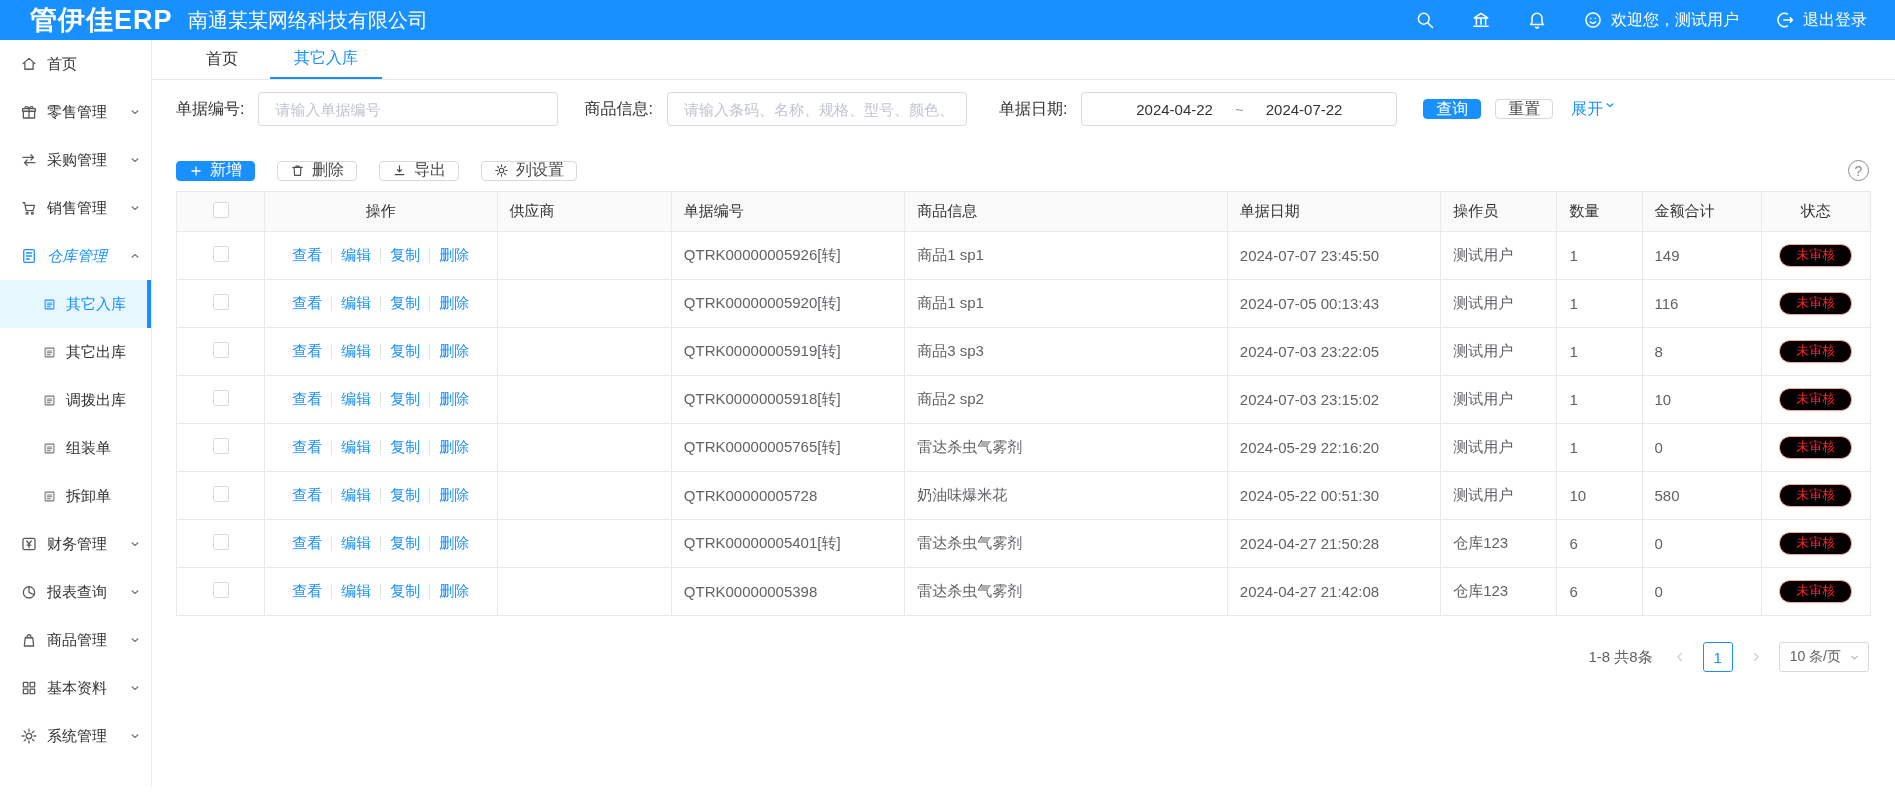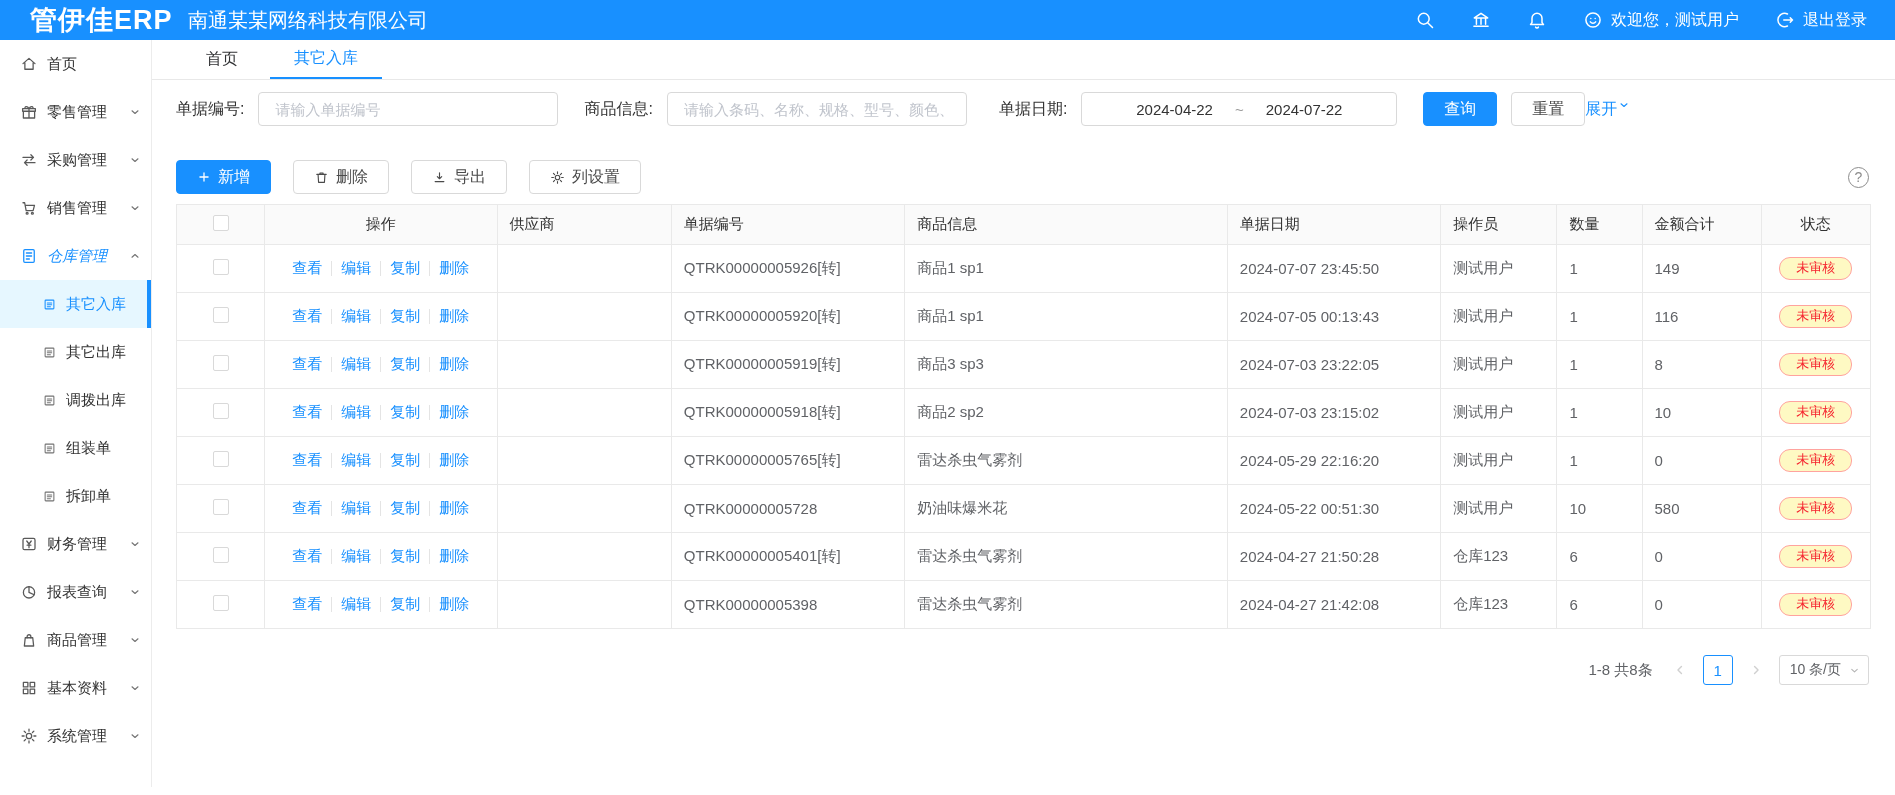--- a/index.html
+++ b/index.html
@@ -39,47 +39,47 @@
   
   .filters { display:flex; align-items:center; margin:12px 24px 0 24px; }
   .flabel { font-size:16px; color:#333; margin-right:14px; white-space:nowrap; }
   .inp { height:34px; border:1px solid #d9d9d9; border-radius:4px; padding:0 16px; font-size:15px; color:#333;
     font-family:"Liberation Sans","DejaVu Sans",sans-serif; outline:none; }
   .inp::placeholder { color:#c0c4cc; }
   .inp.w1 { width:300px; margin-right:26px; }
   .inp.w2 { width:300px; margin-right:32px; }
   .datebox { height:34px; width:316px; border:1px solid #d9d9d9; border-radius:4px; display:flex; align-items:center;
     justify-content:center; gap:22px; font-size:15px; color:#333; cursor:pointer; margin-right:26px; }
-  .btn { height:34px; border-radius:4px; border:1px solid #d9d9d9; background:#fff; color:#4a4a4a;
-    font-size:16px; padding:0 20px; cursor:pointer; display:inline-flex; align-items:center; gap:7px;
+  .btn { height:20px; border-radius:4px; border:1px solid #d9d9d9; background:#fff; color:#4a4a4a;
+    font-size:16px; padding:0 12px; cursor:pointer; display:inline-flex; align-items:center; gap:7px;
     font-family:"Liberation Sans","DejaVu Sans",sans-serif; }
   .btn.primary { background:#1890ff; border-color:#1890ff; color:#fff; }
   .btn + .btn { margin-left:14px; }
-  .expand { display:inline-flex; align-items:flex-start; gap:1px; color:#1890ff; font-size:16px; cursor:pointer; }
+  .expand { display:inline-flex; align-items:flex-start; gap:1px; color:#1890ff; font-size:16px; cursor:pointer; margin-left:18px; }
 
   
   .toolbar { display:flex; align-items:center; margin:34px 24px 0 24px; }
   .toolbar .btn { margin-left:0; margin-right:22px; }
   .help { margin-left:auto; margin-right:2px; width:21px; height:21px; border:1px solid #8c8c8c; border-radius:50%;
     color:#8c8c8c; font-size:14px; display:flex; align-items:center; justify-content:center; cursor:pointer; background:#fff; }
   .help::before { content:"?"; }
 
   
   .grid { width:calc(100% - 48px); margin:10px 24px 0 24px; border-collapse:collapse; table-layout:fixed; }
   .grid th, .grid td { border:1px solid #e9e9e9; font-size:15px; padding:0 12px; overflow:hidden; white-space:nowrap; }
   .grid th { height:40px; background:#fafafa; color:#333; font-weight:500; text-align:left; }
   .grid td { height:47px; color:#606266; }
   .c-center { text-align:center !important; }
   .c-ops { display:flex; align-items:center; justify-content:center; height:47px; }
   .link { color:#1890ff; font-size:15px; cursor:pointer; text-decoration:none; }
   .c-ops .link { position:relative; }
   .c-ops .link + .link { margin-left:19px; }
   .c-ops .link + .link::before { content:""; position:absolute; left:-10px; top:2px; bottom:2px; width:1px; background:#e4e4e4; }
   .checkbox { display:inline-block; width:16px; height:16px; border:1px solid #d9d9d9; border-radius:2px; background:#fff; cursor:pointer; }
-  .badge { display:inline-block; font-size:13px; color:#f5222d; background:#fef9c3; border:1px solid #ffa39e;
+  .badge { display:inline-block; font-size:13px; color:#f5222d; background:#000000; border:1px solid #ffa39e;
     border-radius:11px; padding:2px 16px; line-height:1.3; }
 
   
   .pagination { display:flex; align-items:center; justify-content:flex-end; margin:26px 26px 16px 0; gap:12px; }
   .ptotal { font-size:15px; color:#606266; margin-right:4px; }
   .parrow { width:22px; height:28px; display:flex; align-items:center; justify-content:center; color:#d0d0d0; cursor:pointer; background:none; border:none; }
   .ppage { min-width:30px; height:30px; border:1px solid #1890ff; border-radius:3px; color:#1890ff; background:#fff;
     font-size:15px; display:flex; align-items:center; justify-content:center; cursor:pointer; }
   .pselect { height:30px; border:1px solid #d9d9d9; border-radius:3px; padding:0 8px 0 10px; display:flex; align-items:center;
     gap:8px; font-size:14px; color:#606266; cursor:pointer; background:#fff; }

